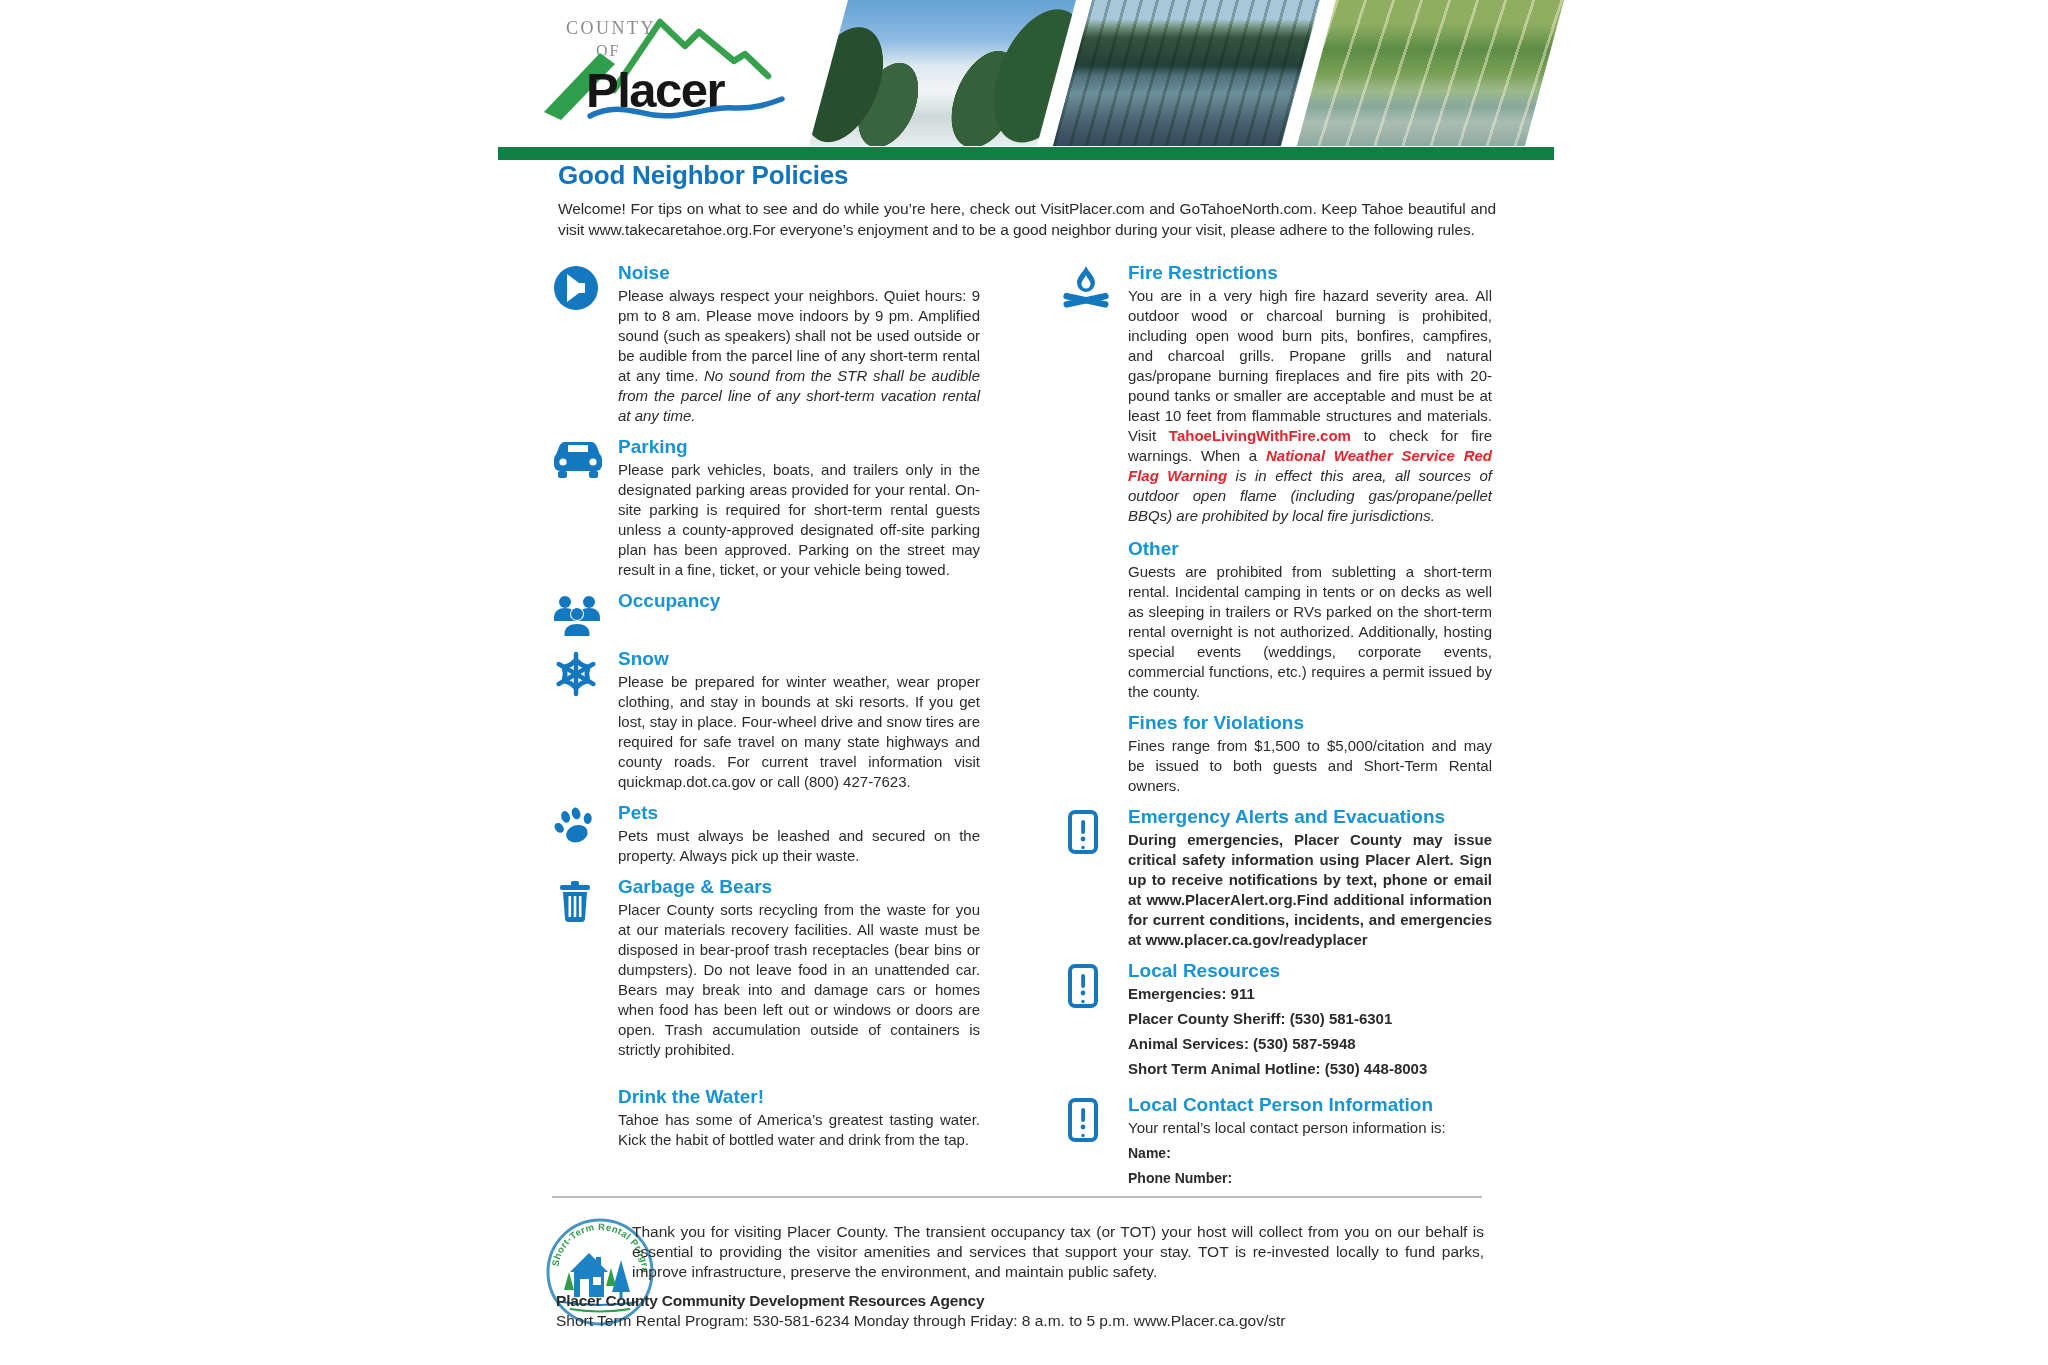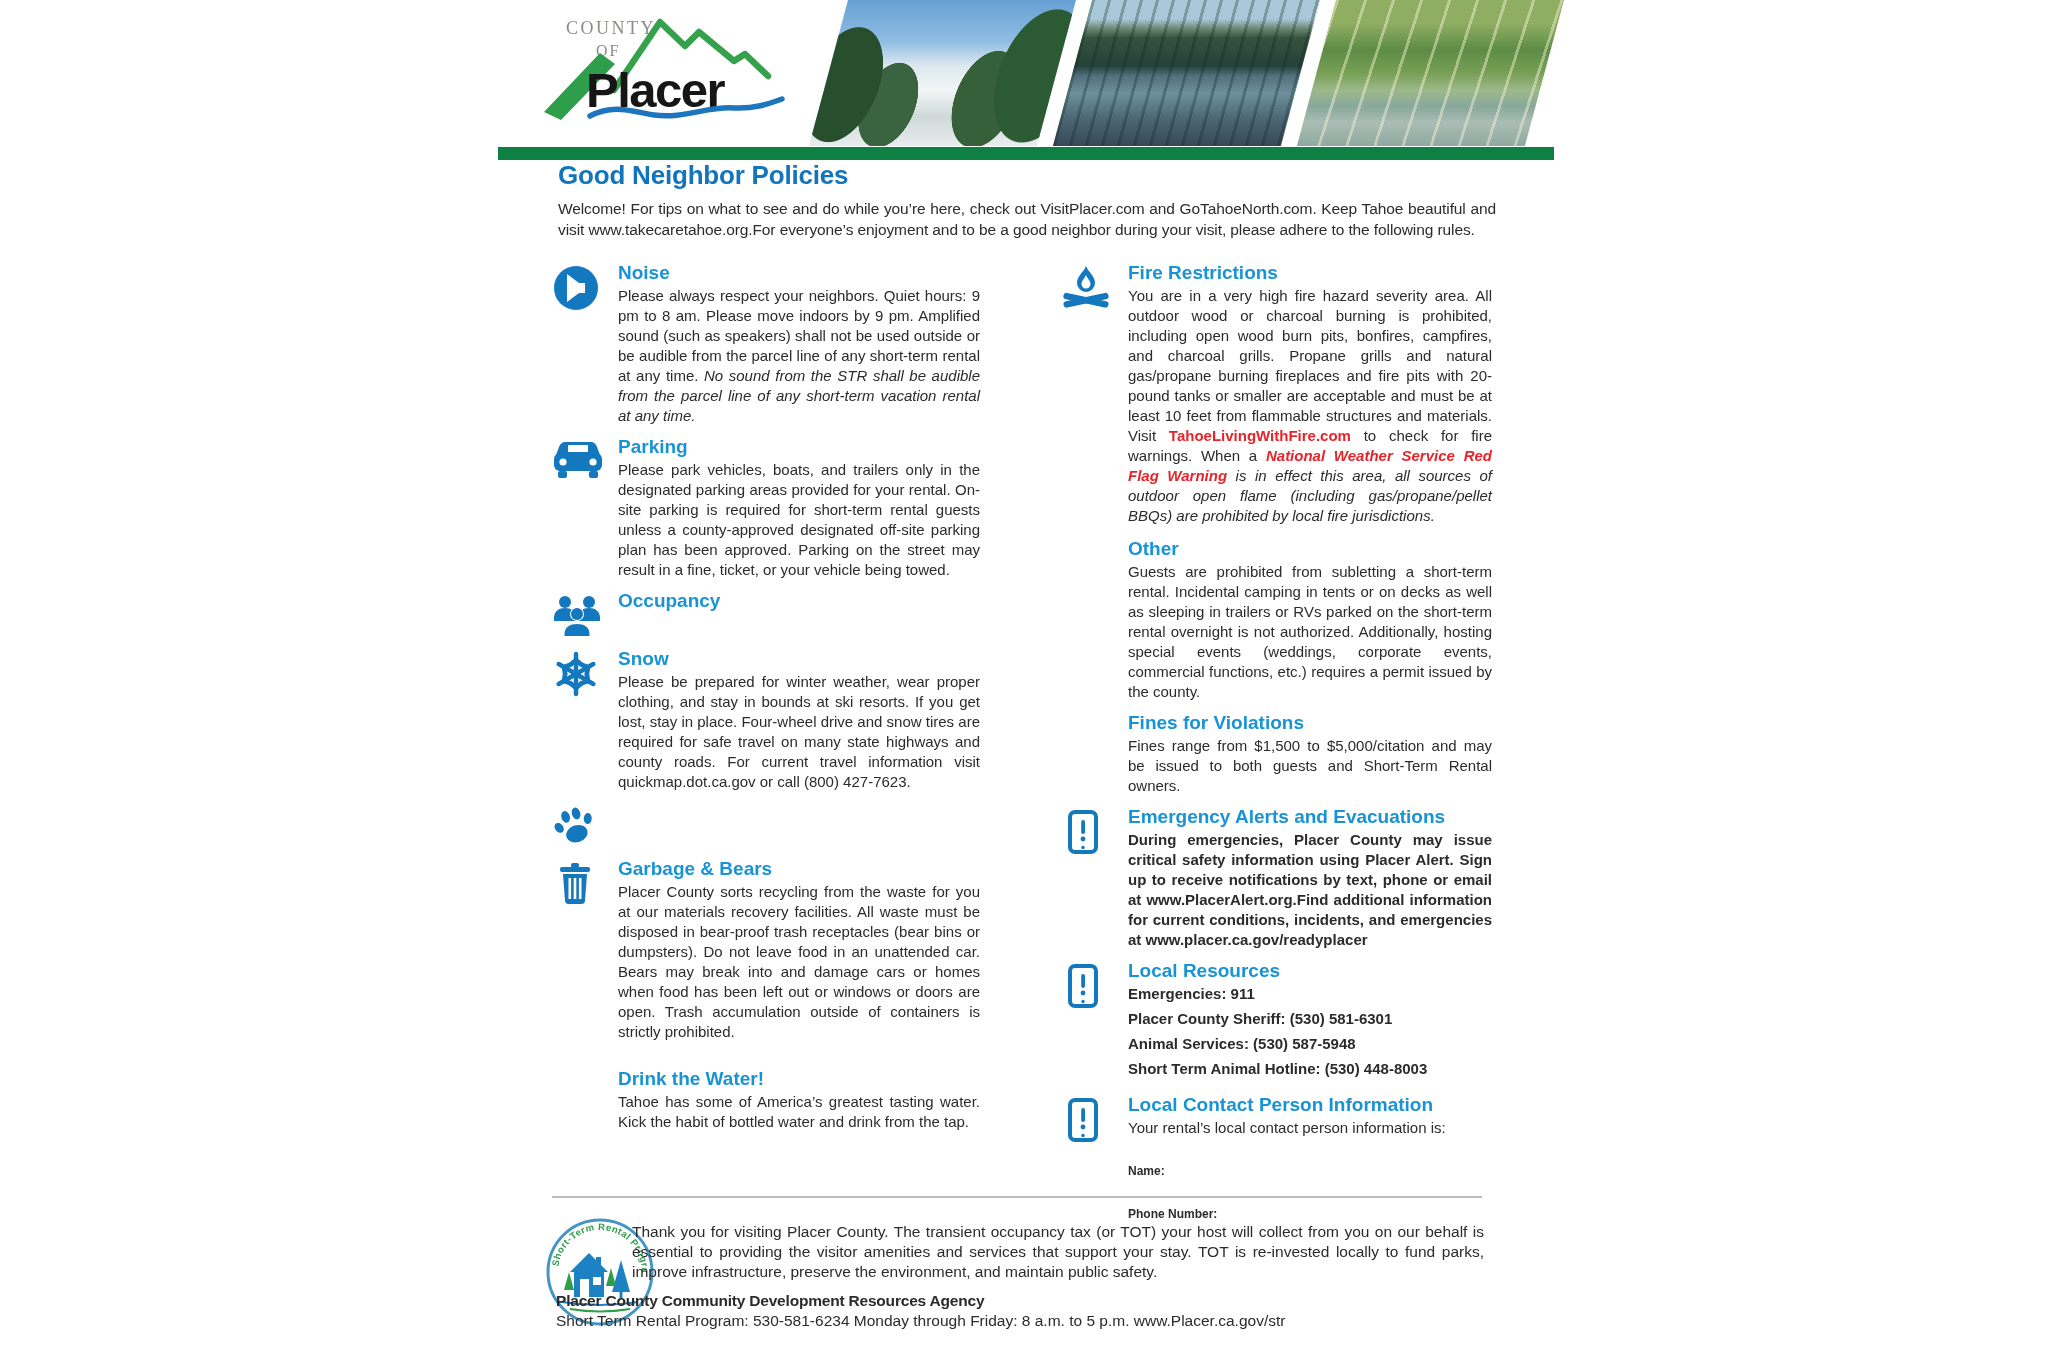--- a/index.html
+++ b/index.html
@@ -34,21 +34,21 @@
   .tx{flex:1;min-width:0;}
   .h{margin:0 0 2px;font-size:19px;line-height:22px;font-weight:bold;color:#1793d6;}
   .b{margin:0;font-size:15px;line-height:20px;text-align:justify;}
   .it{font-style:italic;}
   .bold{font-weight:bold;}
   .red{color:#e8242b;font-weight:bold;}
   .redit{color:#e8242b;font-weight:bold;font-style:italic;}
   .mt26{margin-top:26px;justify-content:space-between;}
   .mt12{margin-top:12px;}
   .lr-line{margin:0 0 5px;font-size:15px;line-height:20px;font-weight:bold;}
-  .lc-label{margin:23px 0 0;font-size:12px;line-height:20px;font-weight:bold;}
+  .lc-label{margin:5px 0 0;font-size:14px;line-height:20px;font-weight:bold;}
   
   .divider{position:absolute;left:552px;top:1196px;width:930px;height:2px;background:#bdbdbd;}
   .stamp{position:absolute;left:544px;top:1214px;}
   .thanks{position:absolute;left:632px;top:1222px;width:852px;font-size:15.5px;line-height:20px;text-align:justify;}
   .agency{position:absolute;left:556px;top:1292px;font-size:15.5px;font-weight:bold;letter-spacing:-0.2px;}
   .program{position:absolute;left:556px;top:1312px;font-size:15.5px;}
   .blue{fill:#1478be;}
   svg{display:block;}
 </style>
 </head>
@@ -168,20 +168,24 @@
         <svg width="46" height="44" viewBox="0 0 46 44">
           <g class="blue" transform="rotate(-18 23 24)">
             <ellipse cx="23" cy="30" rx="11" ry="8.5"></ellipse>
             <ellipse cx="8" cy="19" rx="4" ry="5.5" transform="rotate(-22 8 19)"></ellipse>
             <ellipse cx="17.5" cy="10.5" rx="4.2" ry="6"></ellipse>
             <ellipse cx="28.5" cy="10.5" rx="4.2" ry="6"></ellipse>
             <ellipse cx="38" cy="19" rx="4" ry="5.5" transform="rotate(22 38 19)"></ellipse>
           </g>
         </svg>
       </div>
+      <div class="tx">
+        <h3 class="h">Pets</h3>
+        <p class="b">Pets must always be leashed and secured on the property. Always pick up their waste.</p>
+      </div>
     </div>
 
     <div class="sec">
       <div class="ic">
         <svg width="46" height="46" viewBox="0 0 46 46">
           <rect class="blue" x="19" y="3" width="8" height="5" rx="2"></rect>
           <rect class="blue" x="8" y="7" width="30" height="5" rx="2"></rect>
           <path class="blue" d="M11,14 h24 l-2,27 c-0.2,2 -1.5,3 -3.5,3 h-13 c-2,0 -3.3,-1 -3.5,-3 z"></path>
           <rect x="16.5" y="18" width="2.6" height="21" fill="#ffffff"></rect>
           <rect x="21.7" y="18" width="2.6" height="21" fill="#ffffff"></rect>

